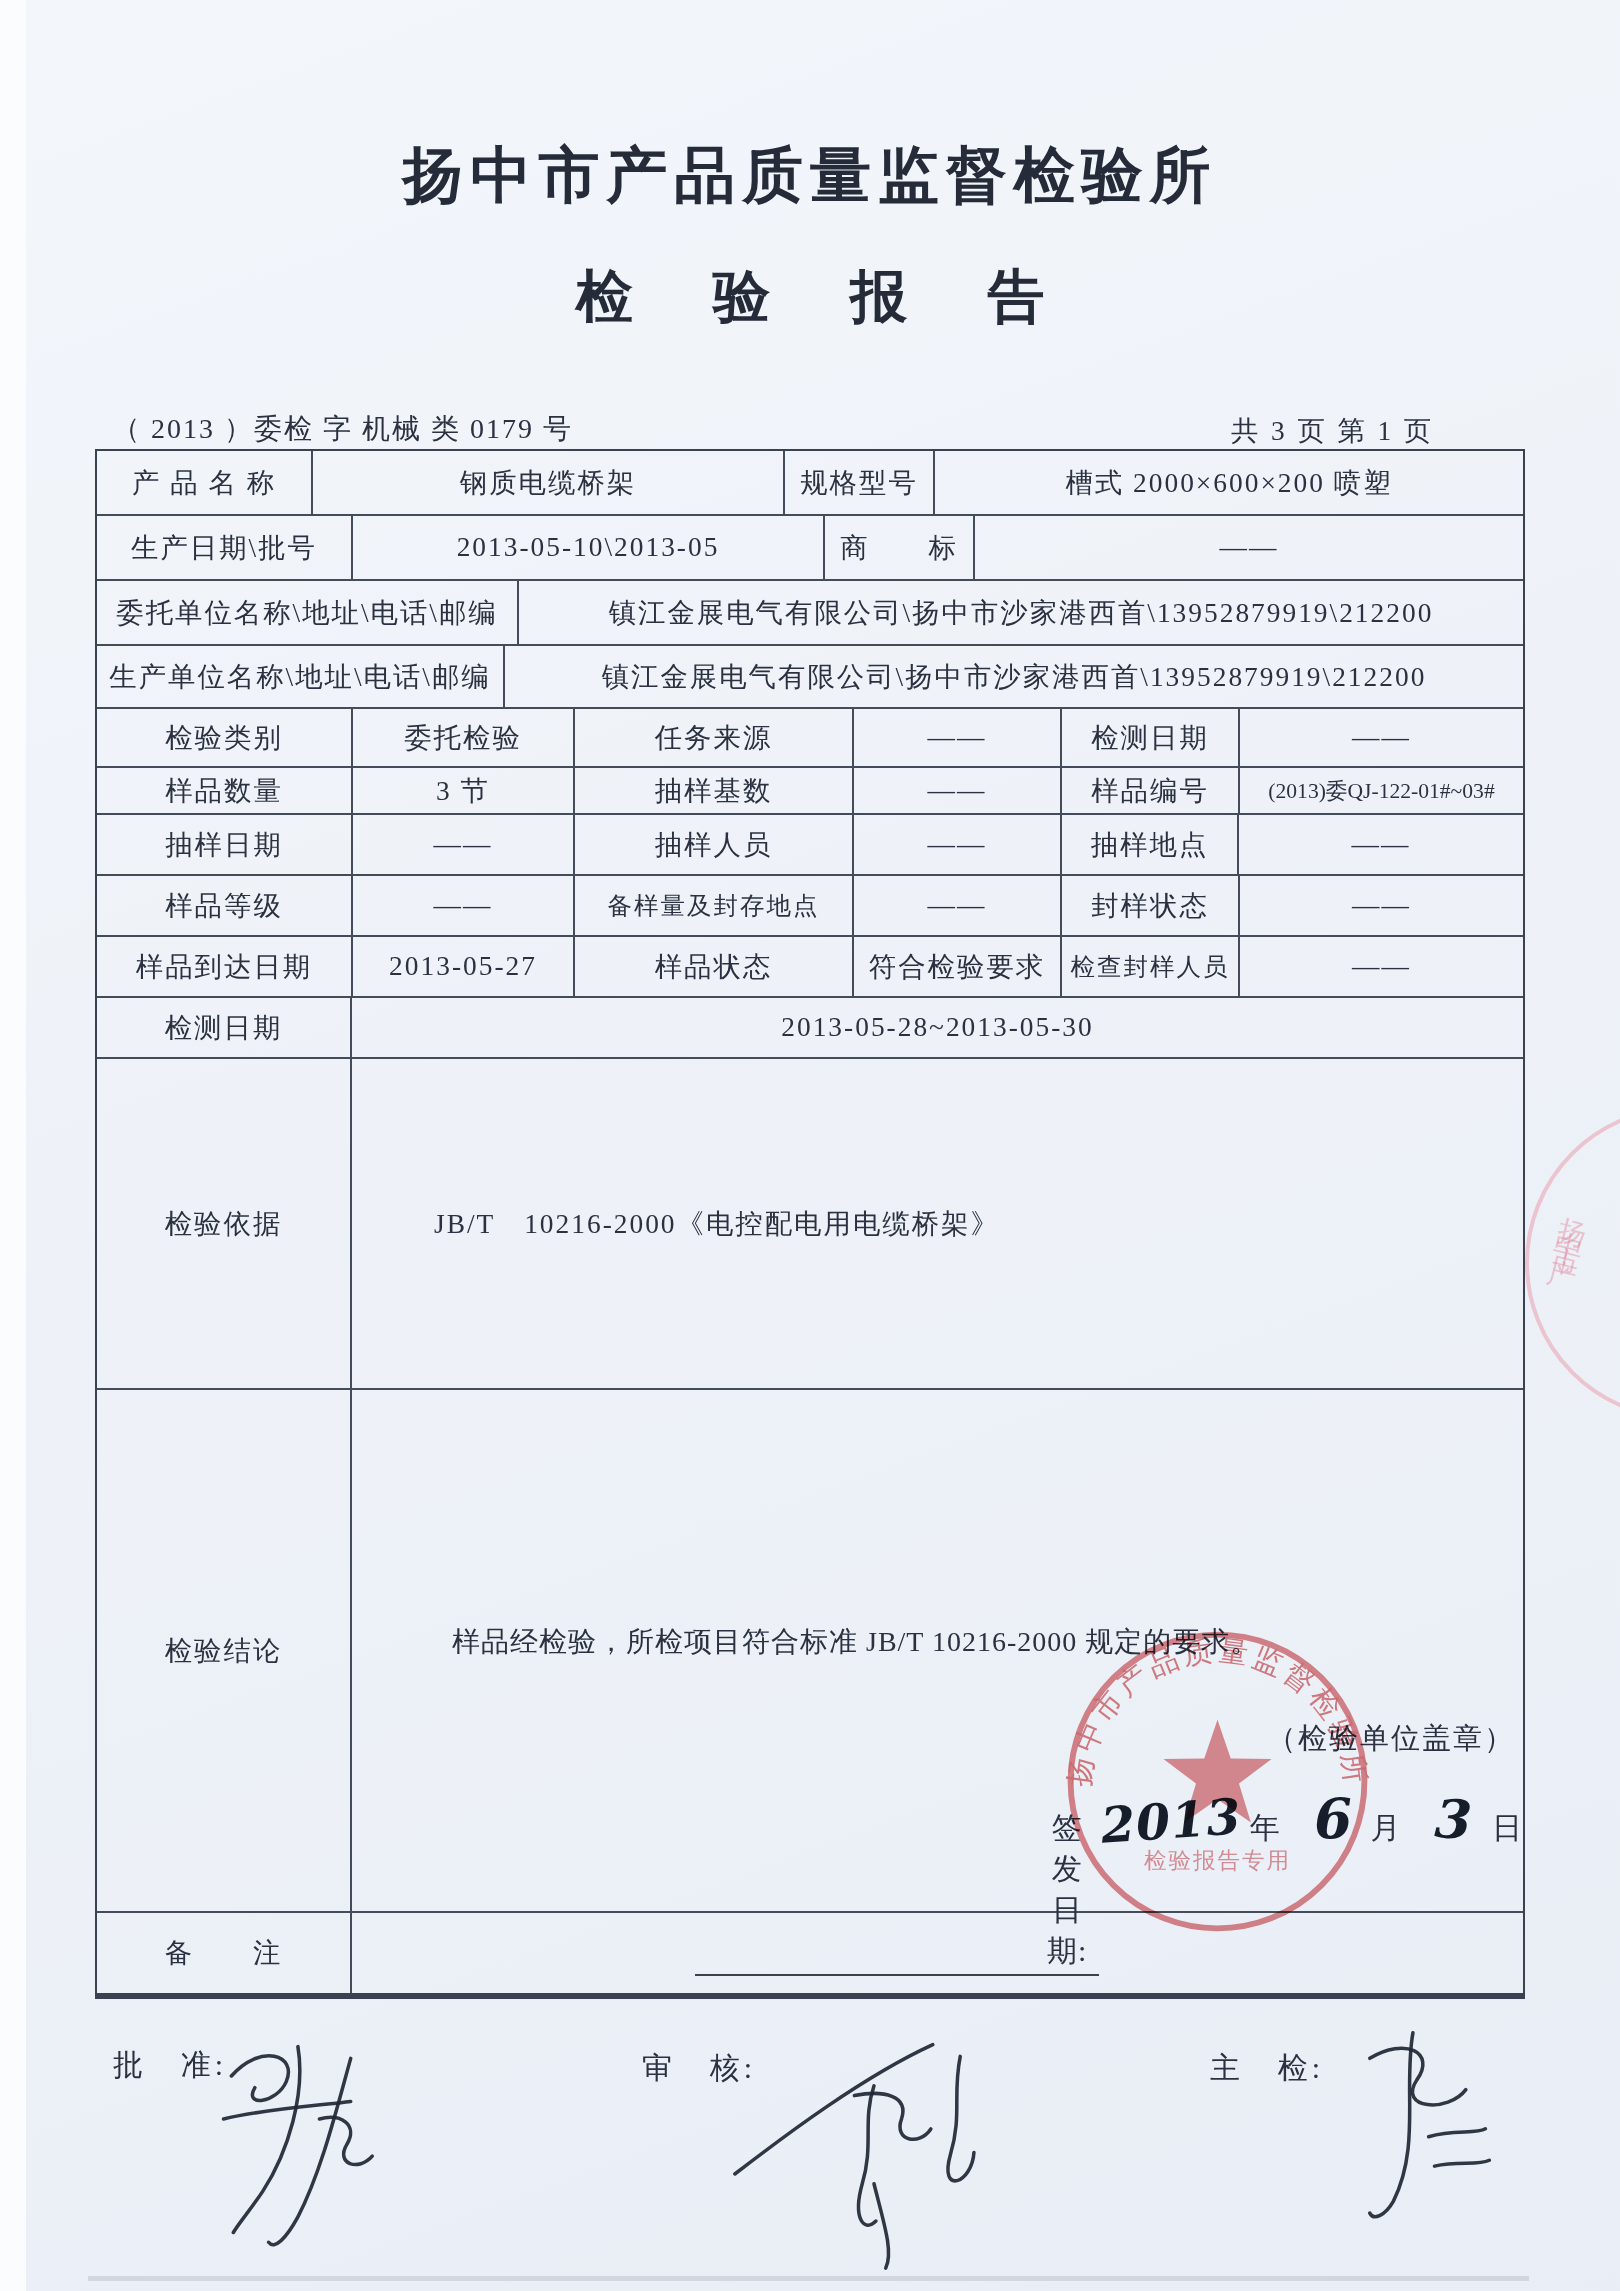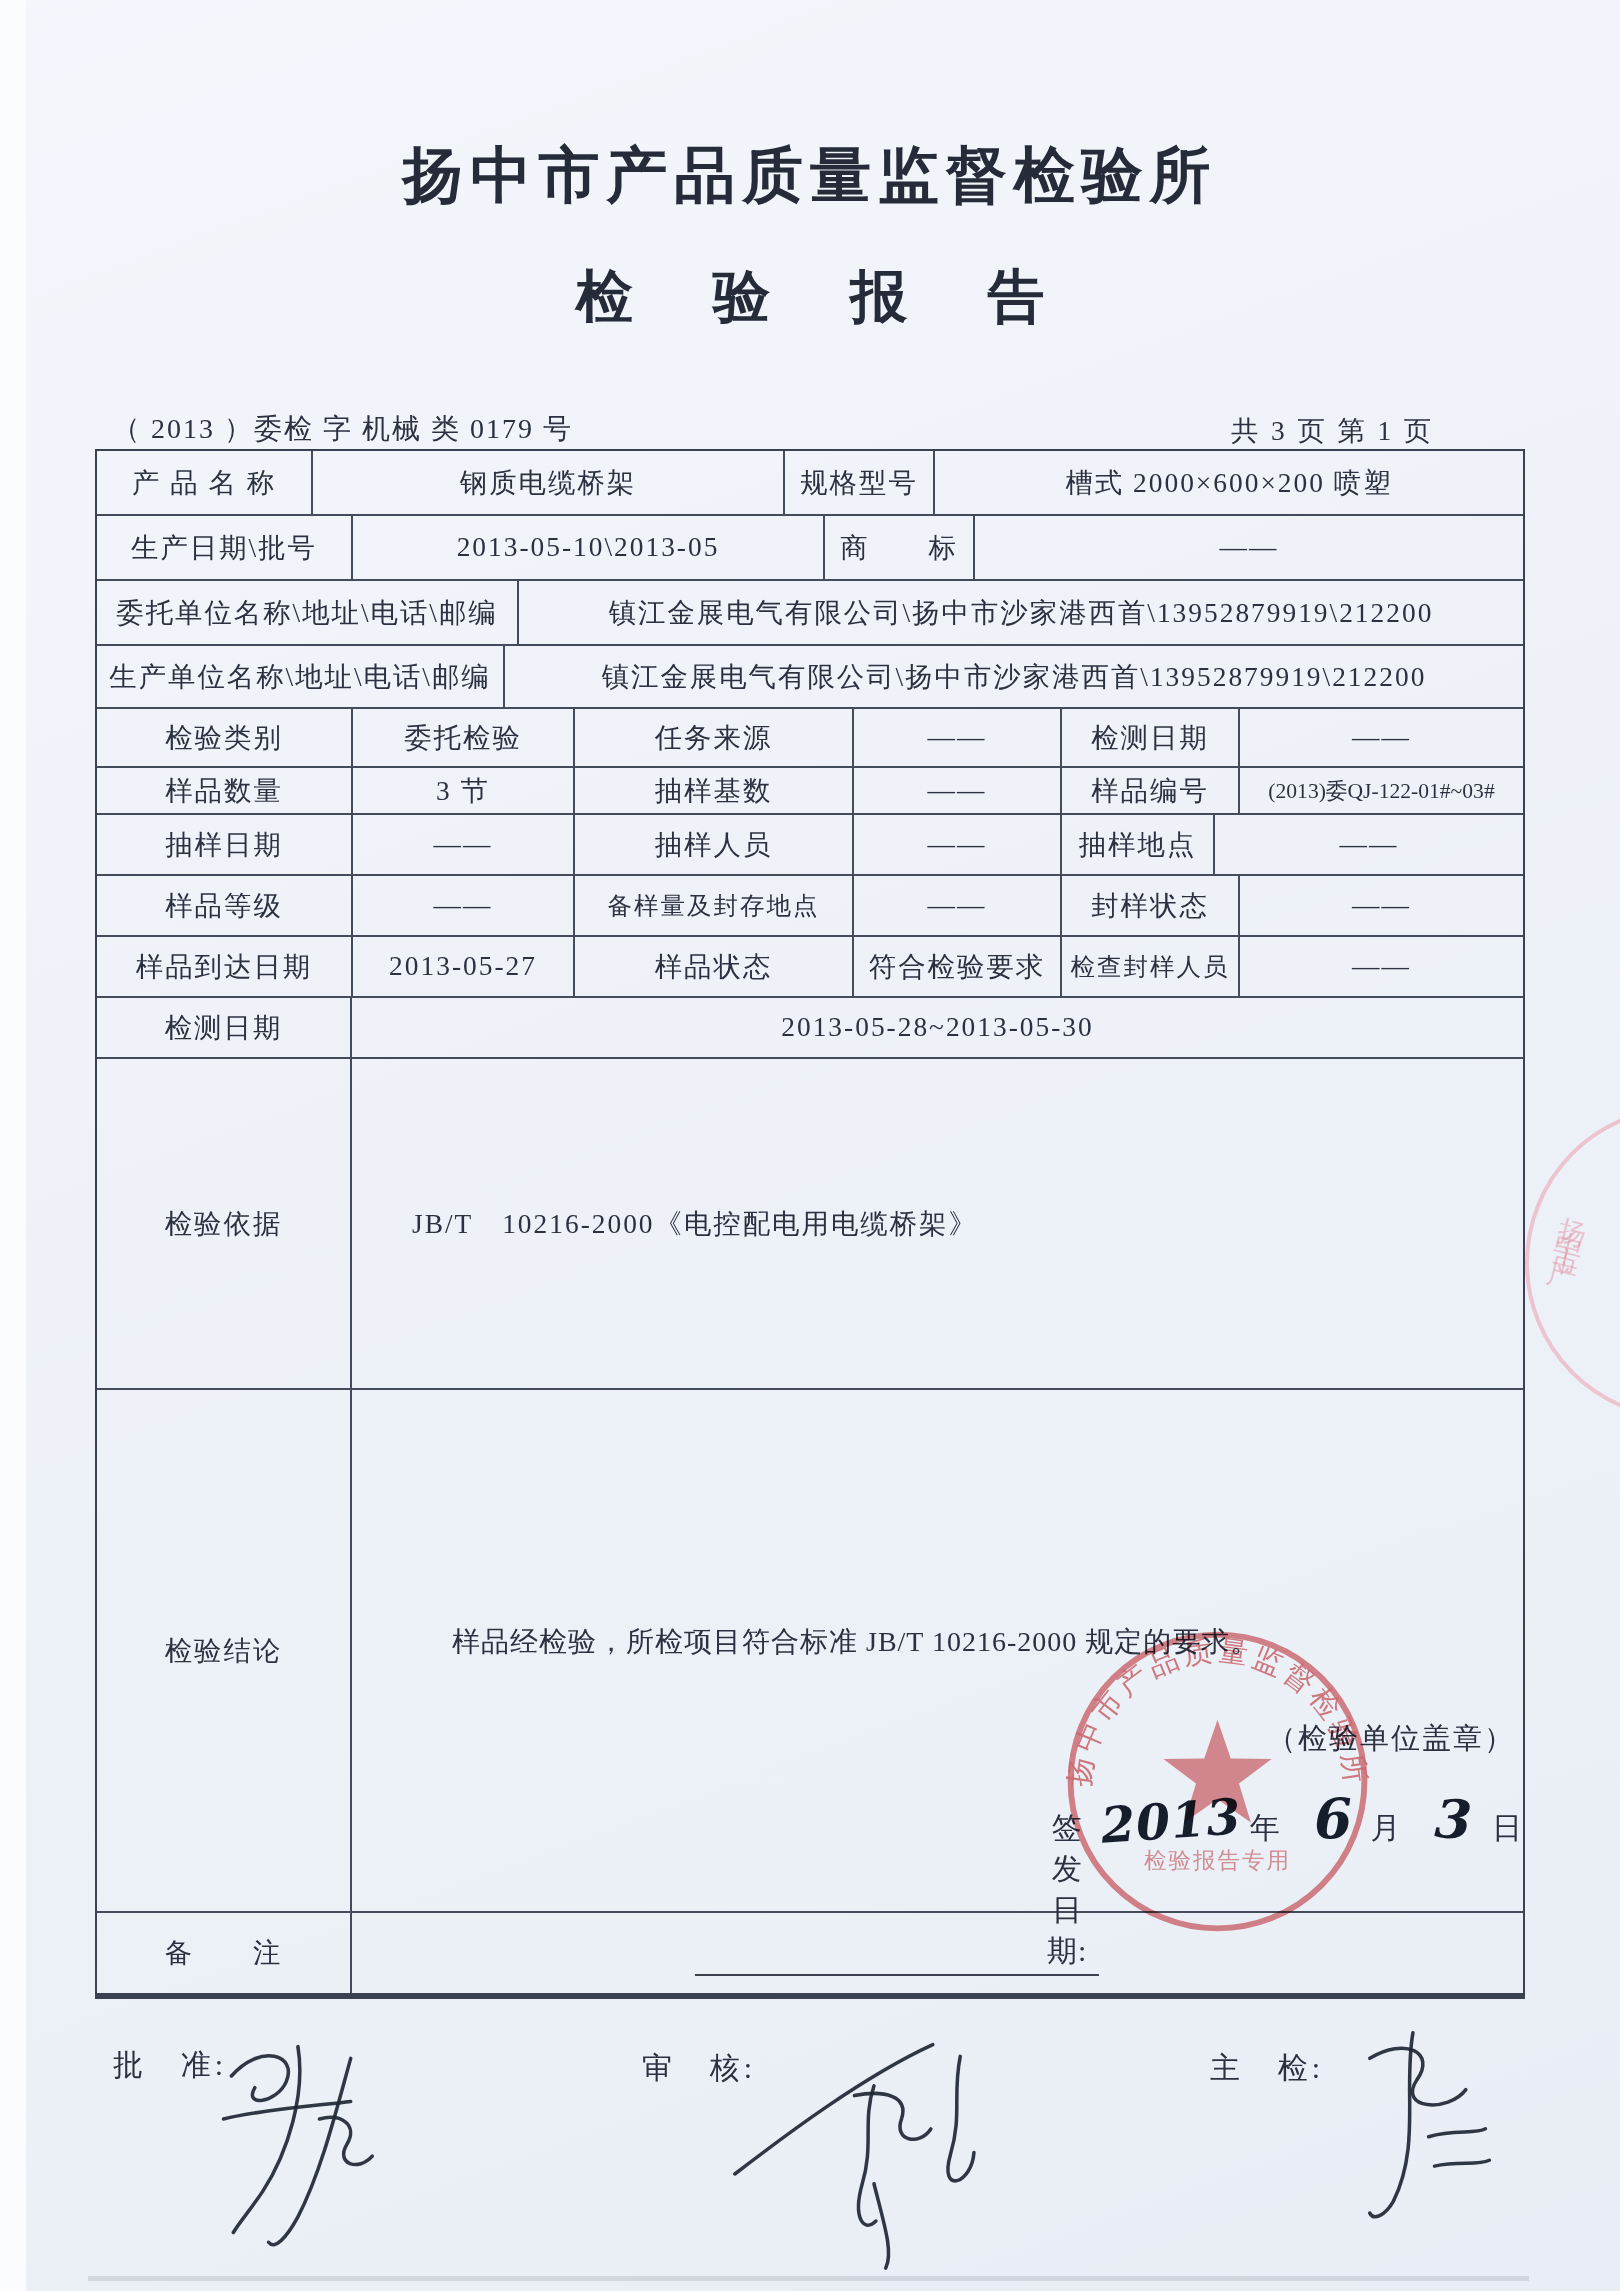--- a/index.html
+++ b/index.html
@@ -16,21 +16,21 @@
   .page-info{position:absolute;left:1231px;top:413px;font-size:27.4px;letter-spacing:2.9px;}
   .tbl{position:absolute;left:95px;top:449px;width:1430px;box-sizing:border-box;
        border:2.9px solid #3a4150;border-bottom-width:6.9px;background:transparent;}
   .row{display:flex;border-bottom:2px solid #454c59;box-sizing:border-box;}
   .row:last-child{border-bottom:none;}
   .c{border-right:2px solid #454c59;display:flex;align-items:center;justify-content:center;
      box-sizing:border-box;font-size:27.4px;letter-spacing:2px;text-align:center;color:#2b3140;}
   .c:last-child{border-right:none;}
   .grow{flex:1;}
   .small{font-size:21.6px;letter-spacing:0;}
-  .left-pad{justify-content:flex-start;padding-left:60px;text-align:center;}
+  .left-pad{justify-content:flex-start;padding-left:82px;text-align:center;}
   .concl-cell{position:relative;}
   .concl-text{position:absolute;left:100px;top:233px;font-size:28px;letter-spacing:1px;}
   .seal-note{position:absolute;left:915px;top:329px;font-size:29px;letter-spacing:2px;}
   .issue-line{position:absolute;left:674px;top:396px;display:flex;align-items:baseline;font-size:30px;letter-spacing:1px;margin-left:11px;}
   .hw{font-family:"DejaVu Serif",serif;font-style:italic;font-weight:700;color:#161e2c;}
   .hw-year{font-size:49px;margin:0 7.8px 0 3.9px;transform:rotate(-4deg);}
   .hw-month{font-size:55px;margin:0 17.6px 0 33px;transform:rotate(-2deg);}
   .hw-day{font-size:53px;margin:0 19.6px 0 33px;transform:rotate(3deg);}
   .unit{font-size:30px;}
   .blank-line{position:absolute;left:343px;top:61px;width:404px;border-top:2.9px solid #3b414d;}
@@ -96,21 +96,21 @@
       <div class="c" style="width:208px">——</div>
       <div class="c" style="width:178px">样品编号</div>
       <div class="c grow small">(2013)委QJ-122-01#~03#</div>
     </div>
 
     <div class="row" style="height:61px">
       <div class="c" style="width:256px">抽样日期</div>
       <div class="c" style="width:222px">——</div>
       <div class="c" style="width:279px">抽样人员</div>
       <div class="c" style="width:208px">——</div>
-      <div class="c" style="width:153px">抽样地点</div>
+      <div class="c" style="width:177px">抽样地点</div>
       <div class="c grow">——</div>
     </div>
 
     <div class="row" style="height:61px">
       <div class="c" style="width:256px">样品等级</div>
       <div class="c" style="width:222px">——</div>
       <div class="c" style="width:279px;font-size:24.5px">备样量及封存地点</div>
       <div class="c" style="width:208px">——</div>
       <div class="c" style="width:178px">封样状态</div>
       <div class="c grow">——</div>

